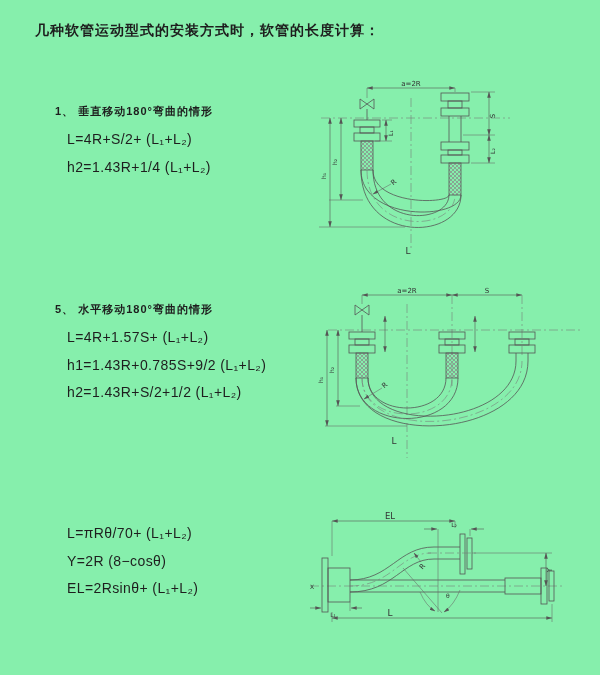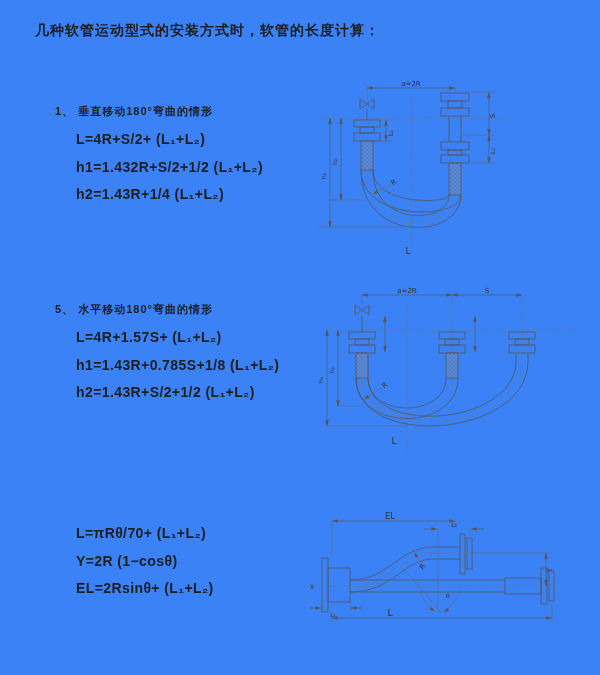--- a/index.html
+++ b/index.html
@@ -1,56 +1,55 @@
 <!DOCTYPE html>
 <html><head>
 <meta charset="utf-8">
 <style>
   html,body{margin:0;padding:0;}
   body{width:600px;height:675px;background:#ffffff;position:relative;overflow:hidden;
        font-family:"Liberation Sans","DejaVu Sans",sans-serif;color:#1e1e1e;}
-  .page{position:absolute;inset:0;background:#3b82f6;}
+  .page{position:absolute;inset:0;background:#86efac;}
   .doc-title{position:absolute;left:35px;top:22px;font-size:14px;font-weight:bold;letter-spacing:1px;}
   .section{position:absolute;left:55px;}
   .sec-heading{font-size:11px;font-weight:bold;letter-spacing:1px;margin-bottom:7px;}
-  .formula{font-size:14px;font-weight:bold;letter-spacing:.4px;margin-left:21px;line-height:27.5px;white-space:pre;}
+  .formula{font-size:14px;font-weight:normal;letter-spacing:.4px;margin-left:12px;line-height:27.5px;white-space:pre;}
   #sec1{top:104px;} #sec2{top:302px;} #sec3{top:520px;}
   svg{position:absolute;overflow:visible;}
   #d1{left:305px;top:78px;} #d2{left:312px;top:286px;} #d3{left:302px;top:512px;}
   svg .ln{stroke:#555;stroke-width:.8;fill:none;}
   svg .thin{stroke:#666;stroke-width:.55;fill:none;}
   svg .cl{stroke:#777;stroke-width:.55;fill:none;stroke-dasharray:9 3 2 3;}
   svg .dim{stroke:#555;stroke-width:.6;fill:none;}
   svg text{fill:#333;font-family:"DejaVu Sans",sans-serif;}
   .t7{font-size:7px;} .t6{font-size:6px;} .t9{font-size:9px;}
 </style>
 </head>
 <body>
 
 <div class="page">
 
   <div class="doc-title">几种软管运动型式的安装方式时，软管的长度计算：</div>
 
   <div class="section" id="sec1">
     <div class="sec-heading">1、 垂直移动180°弯曲的情形</div>
     <div class="formula">L=4R+S/2+ (L₁+L₂)</div>
-    <div class="formula">h1=1.432R+S/2+1/2 (L₁+L₂)</div>
     <div class="formula">h2=1.43R+1/4 (L₁+L₂)</div>
   </div>
 
   <div class="section" id="sec2">
     <div class="sec-heading">5、 水平移动180°弯曲的情形</div>
     <div class="formula">L=4R+1.57S+ (L₁+L₂)</div>
-    <div class="formula">h1=1.43R+0.785S+1/8 (L₁+L₂)</div>
+    <div class="formula">h1=1.43R+0.785S+9/2 (L₁+L₂)</div>
     <div class="formula">h2=1.43R+S/2+1/2 (L₁+L₂)</div>
   </div>
 
   <div class="section" id="sec3">
     <div class="formula">L=πRθ/70+ (L₁+L₂)</div>
-    <div class="formula">Y=2R (1−cosθ)</div>
+    <div class="formula">Y=2R (8−cosθ)</div>
     <div class="formula">EL=2Rsinθ+ (L₁+L₂)</div>
   </div>
 
   <svg id="d1" width="292" height="182" viewBox="0 0 292 182">
     <defs>
       <marker id="arw" viewBox="0 0 10 6" refX="9.5" refY="3" markerWidth="10" markerHeight="6" orient="auto-start-reverse">
         <path d="M0,0 L10,3 L0,6 z" fill="#555"></path>
       </marker>
       <pattern id="hch" width="4" height="4" patternUnits="userSpaceOnUse">
         <path d="M0,0 L4,4 M4,0 L0,4" stroke="#888" stroke-width="0.7"></path>

